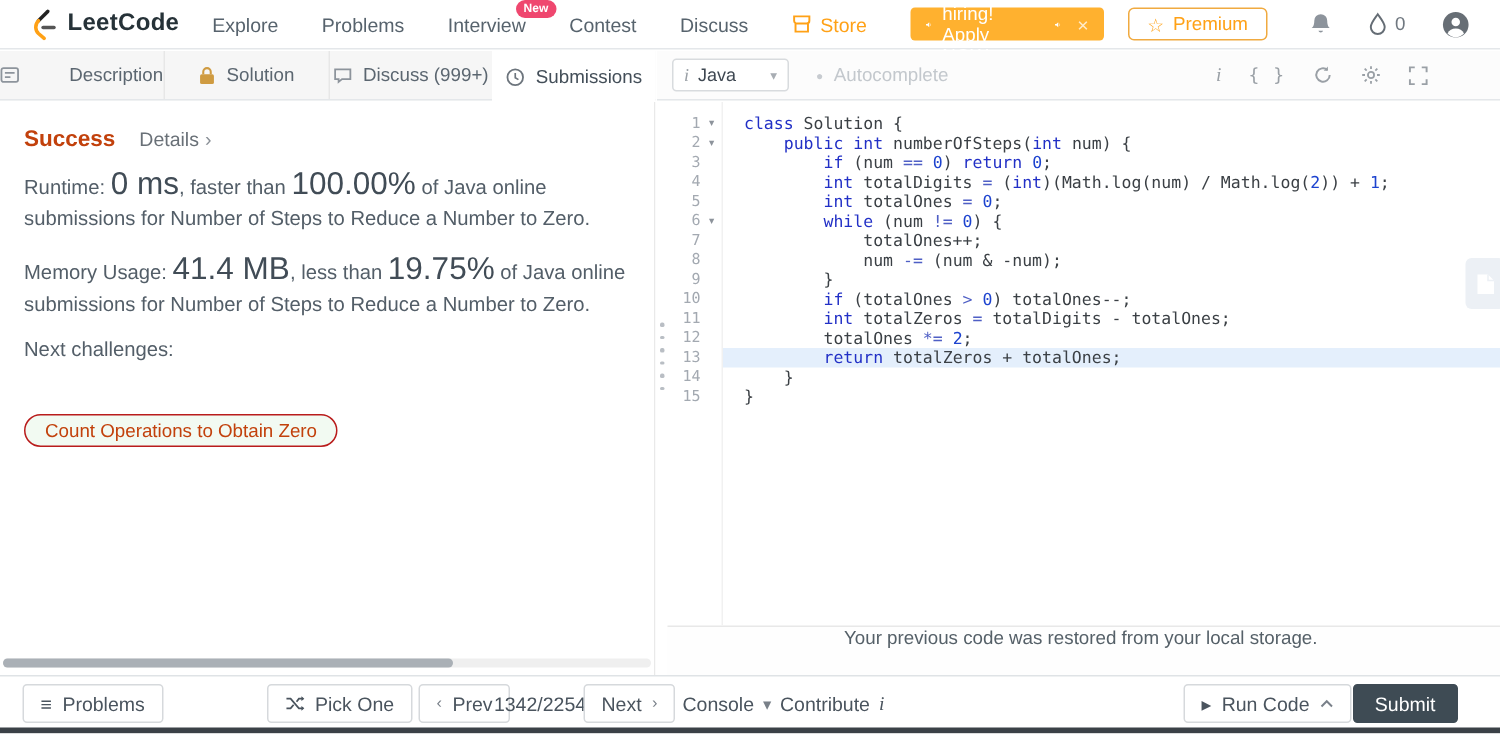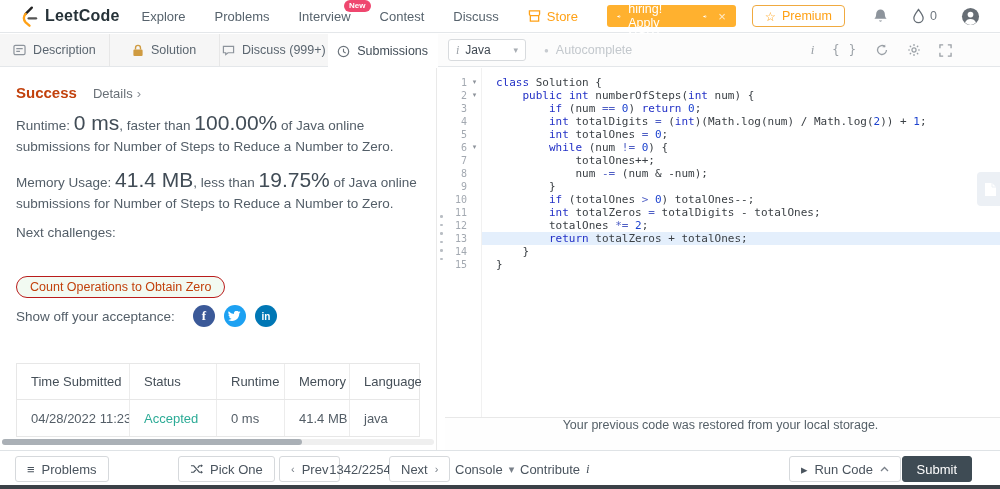--- a/index.html
+++ b/index.html
@@ -28,21 +28,21 @@
     margin-left:16px; background:#fff; cursor:pointer; }
   .bell { margin-left:28px; cursor:pointer; display:flex; }
   .streak { margin-left:24px; display:flex; align-items:center; gap:5px; color:#707880;
     font-size:12.5px; cursor:pointer; }
   .avatar { margin-left:24px; cursor:pointer; display:flex; }
   
   .tabbar { position:absolute; top:34px; left:0; width:437px; height:33px; background:#f6f6f6;
     border-bottom:1px solid #e4e7ea; display:flex; z-index:2; }
   .tab { flex:1; display:flex; align-items:center; justify-content:center; gap:7px;
     font-size:12.5px; color:#5b6670; cursor:pointer; border-left:1px solid #e7e7e7; }
-  .tab:first-child { border-left:none; }
+  .tab:first-child { border-left:none;justify-content:space-between; }
   .tab.active { background:#fff; height:34px; color:#434e58; border-left:none; }
   .toolbar { position:absolute; top:34px; left:438px; right:0; height:33px; background:#fcfcfc;
     border-bottom:1px solid #e4e7ea; display:flex; align-items:center; padding:0 48px 0 10px; }
   .lang-select { display:flex; align-items:center; width:78px; height:22px; border:1px solid #d8dbde;
     border-radius:3px; background:#fff; padding:0 7px; gap:6px; cursor:pointer; }
   .lang-select .info-i { font-family:"Liberation Serif",serif; font-style:italic; color:#9aa0a6; font-size:12px; }
   .lang-select .lang { font-size:12px; color:#3f4852; flex:1; }
   .lang-select .caret { color:#a8adb3; font-size:9px; }
   .autocomplete { display:flex; align-items:center; gap:7px; margin-left:18px; color:#c3c8cd; font-size:12.5px; }
   .autocomplete .dot { font-size:8px; color:#c7cbd0; }
@@ -261,46 +261,20 @@
     <div class="success-row">
       <span class="success">Success</span>
       <span class="details">
         <span>Details</span><span class="chev">›</span>
       </span>
     </div>
     <p class="ptext runtime-p"><span>Runtime: </span><span class="bigval">0 ms</span><span>, faster than </span><span class="bigval">100.00%</span><span> of Java online submissions for Number of Steps to Reduce a Number to Zero.</span></p>
     <p class="ptext memory-p"><span>Memory Usage: </span><span class="bigval">41.4 MB</span><span>, less than </span><span class="bigval">19.75%</span><span> of Java online submissions for Number of Steps to Reduce a Number to Zero.</span></p>
     <div class="next-label">Next challenges:</div>
     <span class="pill green">Count Operations to Obtain Zero</span>
-    <div class="share-row">
-      <span class="share-label">Show off your acceptance:</span>
-      <span class="soc fb">f</span>
-      <span class="soc tw">
-        <svg width="13" height="11" viewBox="0 0 14 12">
-          <path d="M13.5.9c-.5.3-1 .5-1.6.6A2.8 2.8 0 0 0 13.1.0c-.5.3-1.1.6-1.8.7A2.8 2.8 0 0 0 6.5 3.3 8 8 0 0 1 .7.4a2.8 2.8 0 0 0 .9 3.7c-.5 0-.9-.1-1.3-.3 0 1.3.9 2.4 2.2 2.7-.4.1-.8.1-1.2.1.3 1.1 1.3 1.9 2.5 1.9A5.6 5.6 0 0 1 0 9.7a8 8 0 0 0 4.3 1.2c5.1 0 7.9-4.2 7.9-7.9v-.4c.5-.4 1-.9 1.3-1.7z" fill="#fff"></path>
-        </svg>
-      </span>
-      <span class="soc li">in</span>
-    </div>
-    <div class="subm-table">
-      <div class="trow head">
-        <span class="tcell">Time Submitted</span>
-        <span class="tcell">Status</span>
-        <span class="tcell">Runtime</span>
-        <span class="tcell">Memory</span>
-        <span class="tcell">Language</span>
-      </div>
-      <div class="trow">
-        <span class="tcell">04/28/2022 11:23</span>
-        <span class="tcell accepted">Accepted</span>
-        <span class="tcell">0 ms</span>
-        <span class="tcell">41.4 MB</span>
-        <span class="tcell">java</span>
-      </div>
-    </div>
     <div class="hscroll">
         <span class="thumb"></span>
       </div>
   </div>
 
   <div class="splitter">
     <span class="dots">
         <i></i>
         <i></i>
         <i></i>

